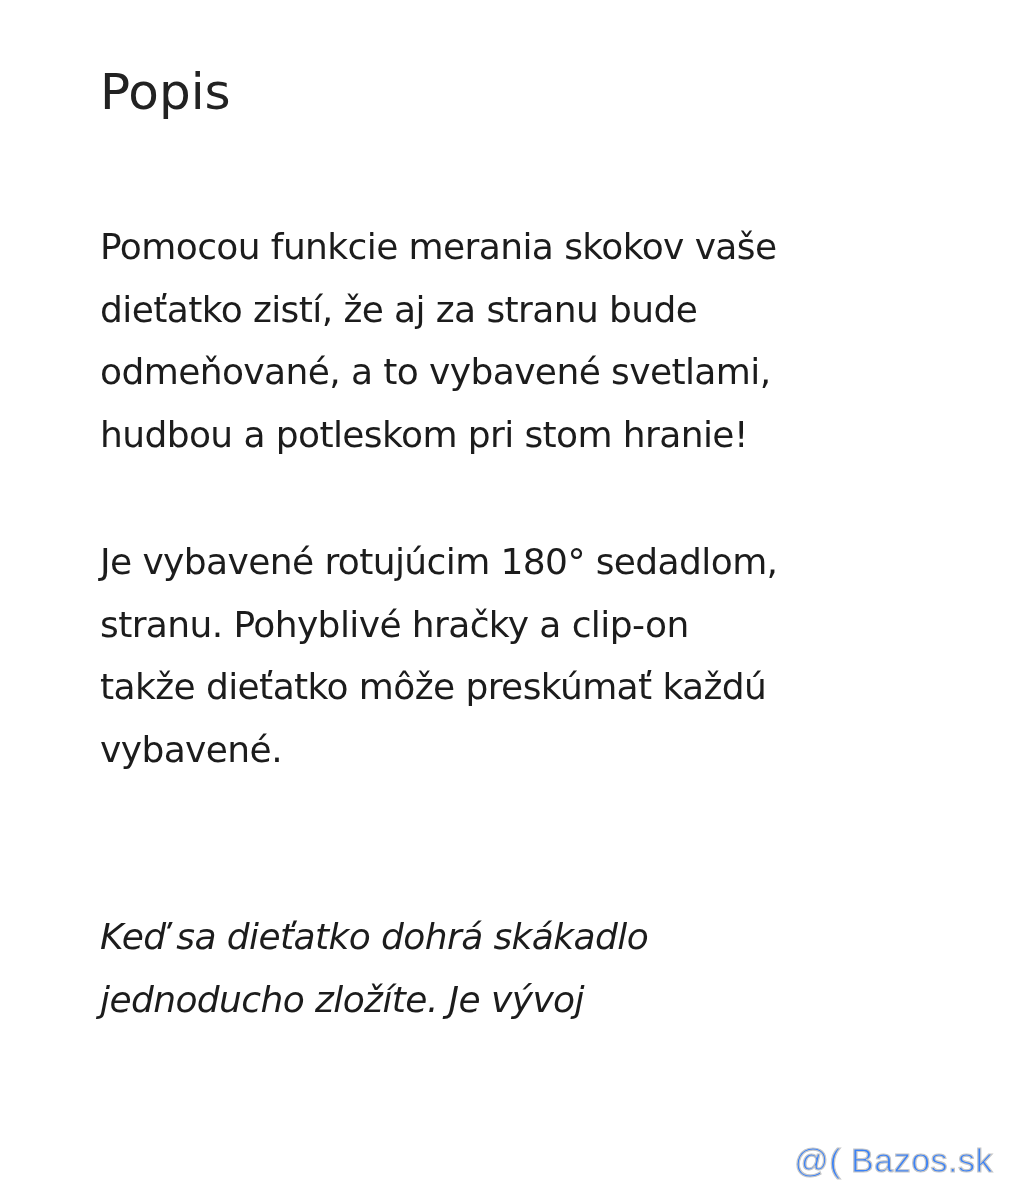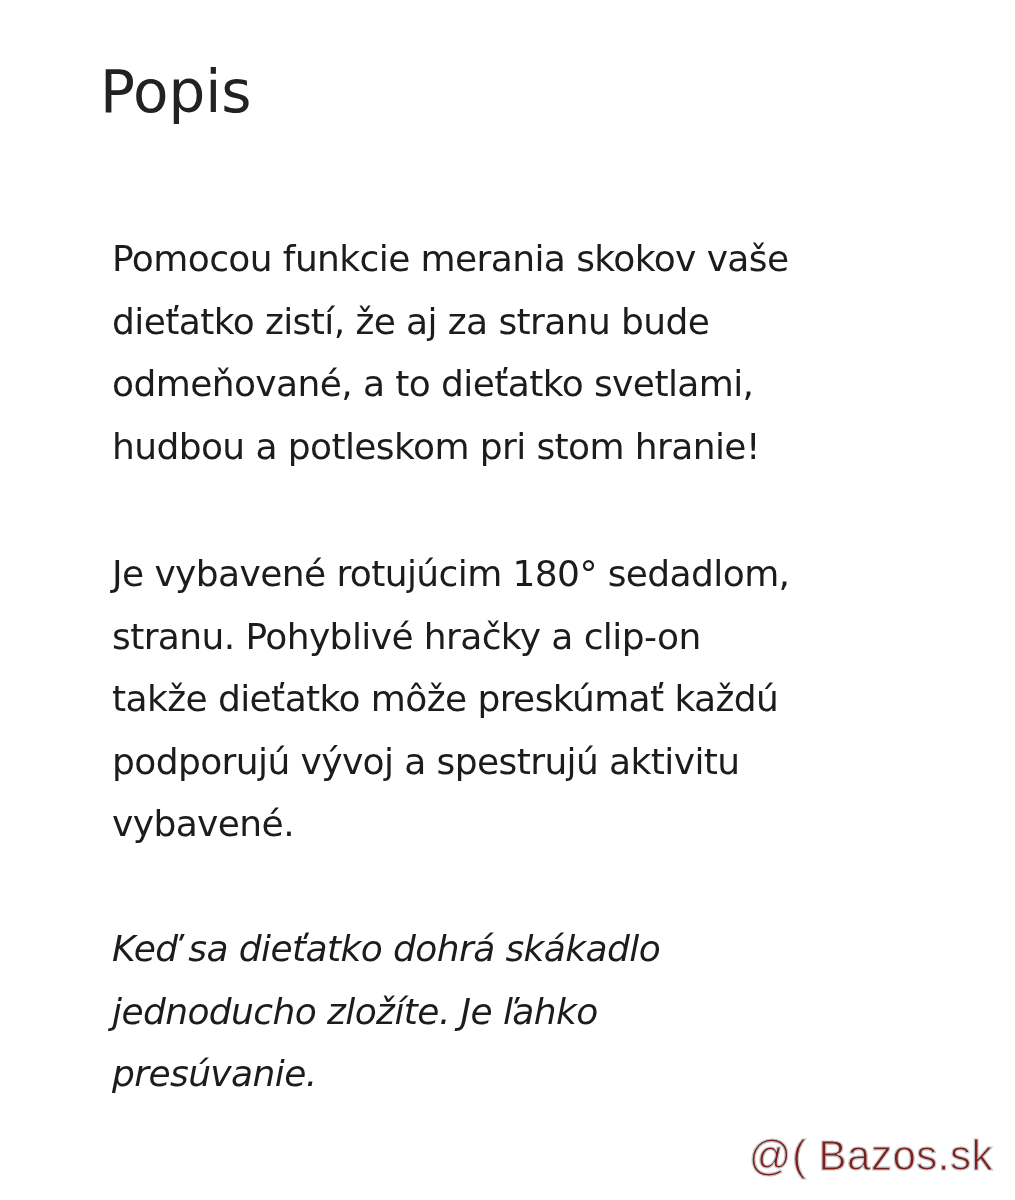--- a/index.html
+++ b/index.html
@@ -13,72 +13,70 @@
       position: relative;
       overflow: hidden;
       font-family: "DejaVu Sans", "Liberation Sans", sans-serif;
       color: #1f1f1f;
     }
     .title {
       position: absolute;
       left: 100px;
       top: 50px;
       margin: 0;
-      font-size: 58px;
+      font-size: 50px;
       font-weight: 500;
       line-height: 84px;
       letter-spacing: 0px;
       color: #222222;
     }
     .para {
       position: absolute;
       left: 100px;
-      margin: 12px;
+      margin: 0;
       font-size: 36px;
       line-height: 62.5px;
       color: #1c1c1c;
       letter-spacing: -0.6px;
       white-space: nowrap;
     }
     .para span.line {
       display: block;
     }
     .p1 { top: 216px; }
     .p2 { top: 531px; }
     .p3 { top: 906px; font-style: italic; }
     .watermark {
       position: absolute;
       right: 22px;
       bottom: 20px;
       font-family: "Liberation Sans", sans-serif;
-      font-size: 42px;
-      color: #7f1d1d;
+      font-size: 34px;
+      color: #3b82f6;
       -webkit-text-stroke: 1.2px #c8c8c8;
       letter-spacing: 0.5px;
     }
   </style>
 </head>
 <body>
 
 <h1 class="title">Popis</h1>
 
 <p class="para p1">
   <span class="line">Pomocou funkcie merania skokov vaše</span>
   <span class="line">dieťatko zistí, že aj za stranu bude</span>
-  <span class="line">odmeňované, a to dieťatko svetlami,</span>
+  <span class="line">odmeňované, a to vybavené svetlami,</span>
   <span class="line">hudbou a potleskom pri stom hranie!</span>
 </p>
 
 <p class="para p2">
   <span class="line">Je vybavené rotujúcim 180° sedadlom,</span>
   <span class="line">stranu. Pohyblivé hračky a clip-on</span>
   <span class="line">takže dieťatko môže preskúmať každú</span>
-  <span class="line">podporujú vývoj a spestrujú aktivitu</span>
   <span class="line">vybavené.</span>
 </p>
 
 <p class="para p3">
   <span class="line">Keď sa dieťatko dohrá skákadlo</span>
-  <span class="line">jednoducho zložíte. Je ľahko</span>
-  <span class="line">presúvanie.</span>
+  <span class="line">jednoducho zložíte. Je vývoj</span>
 </p>
 
 <div class="watermark">@( Bazos.sk</div>
 
 </body></html>

